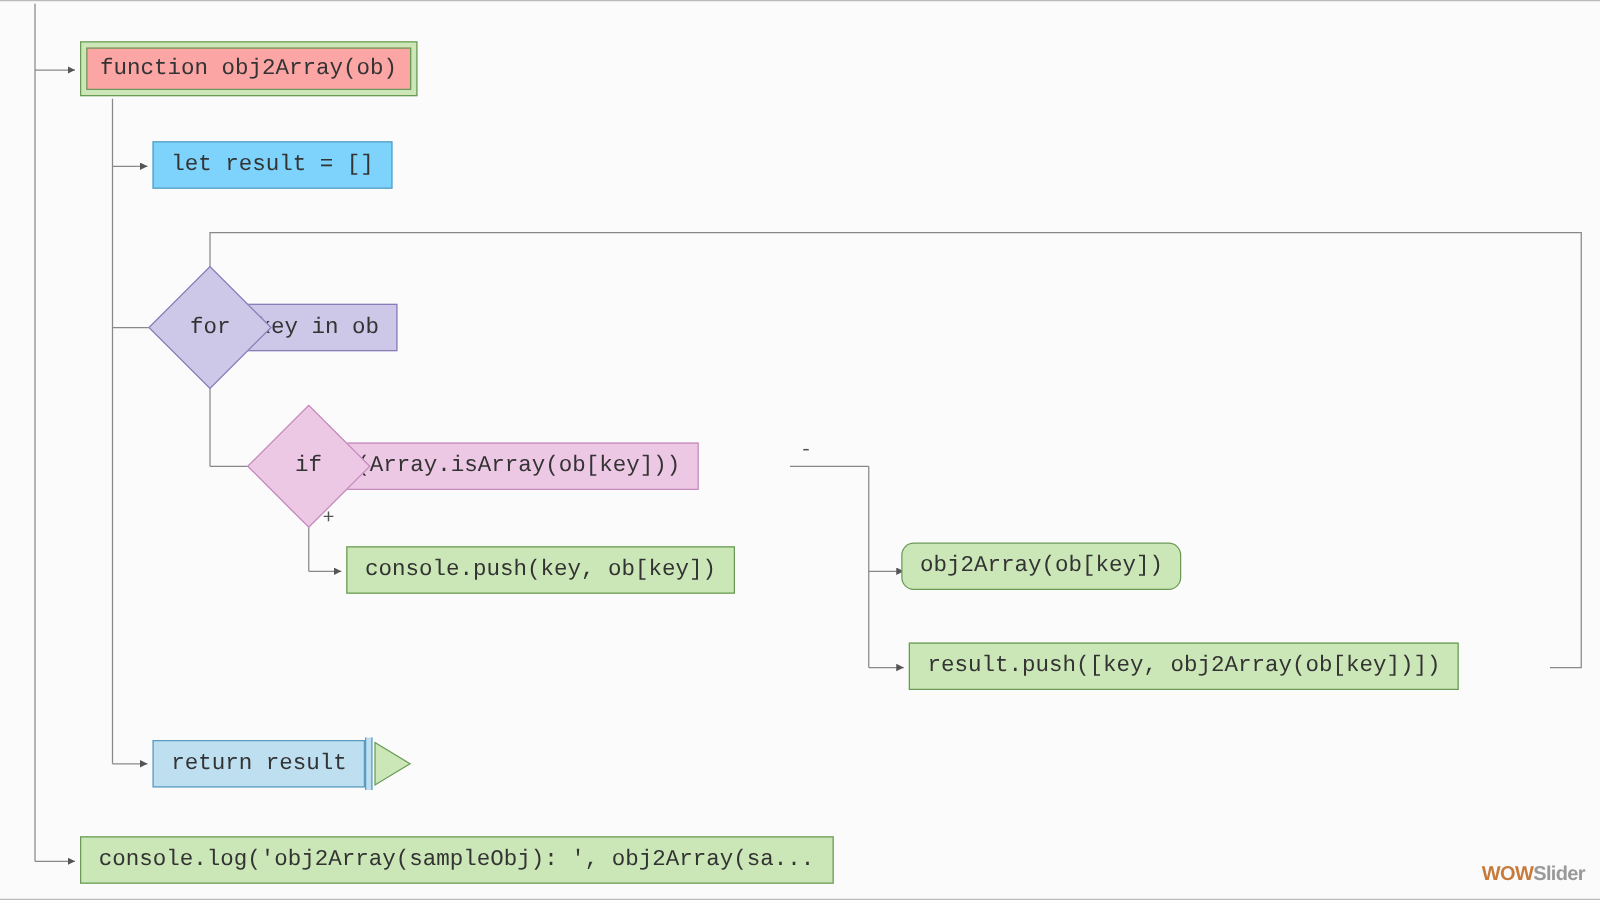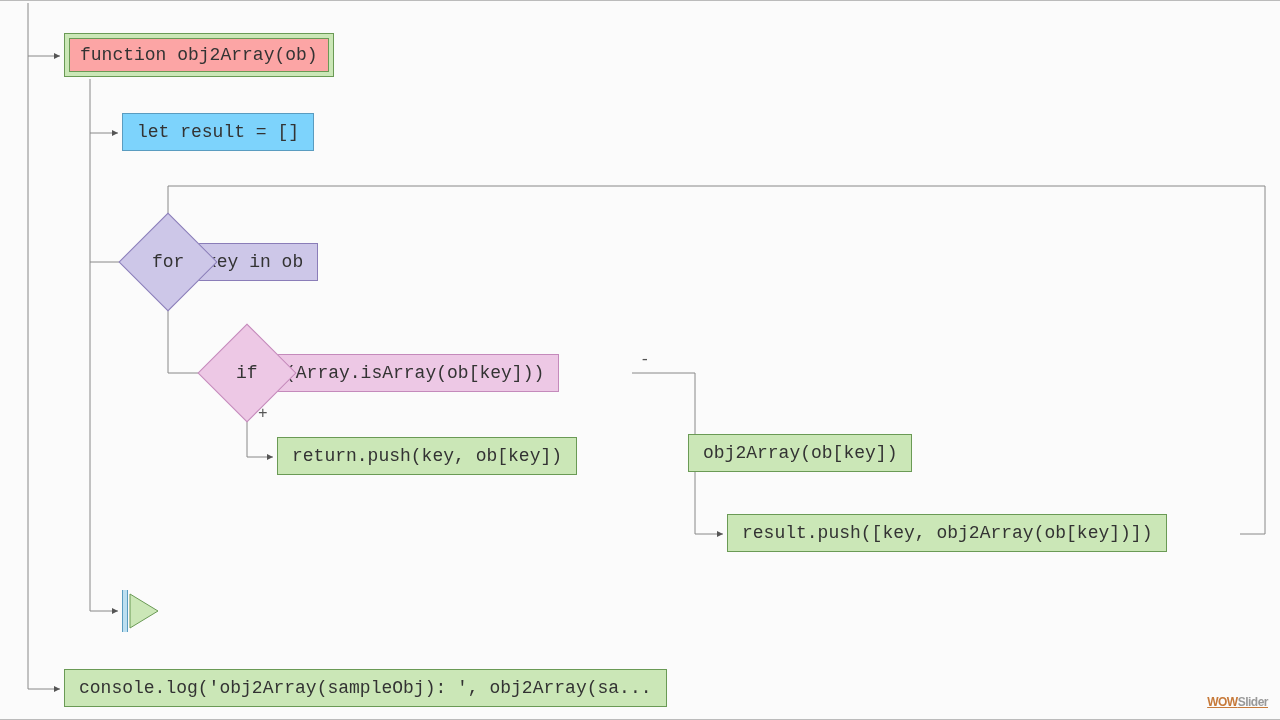--- a/index.html
+++ b/index.html
@@ -69,24 +69,23 @@
   font-size: 16px;
   color: #555;
   font-family: "Courier New", monospace;
 }
 .watermark {
   position: absolute;
   right: 12px;
   bottom: 10px;
   font-family: Arial, sans-serif;
   font-weight: bold;
-  font-size: 12px;
+  font-size: 16px;
   color: #c77a3a;
   letter-spacing: -0.5px;
-  text-decoration: underline;
 }
 .watermark .s { color: #999; }
 </style>
 </head>
 <body>
 
 <svg class="lines">
   <defs>
     <marker id="arrow" markerWidth="8" markerHeight="8" refX="6" refY="3" orient="auto">
       <path d="M0,0 L6,3 L0,6 Z" fill="#555"></path>
@@ -142,32 +141,33 @@
   <div class="diamond if-diamond">
       <span>if</span>
     </div>
   <div class="if-rect">(Array.isArray(ob[key]))</div>
 </div>
 
 <div class="label-sm" style="left:258px; top:404px;">+</div>
 <div class="label-sm" style="left:640px; top:350px;">-</div>
 
 <div class="node green-box" style="left:277px; top:436px;">
-  <span>return.push(key, ob[key])</span>
+  <span>console.push(key, ob[key])</span>
 </div>
 
-<div class="node green-box" style="left:688px; top:433px;">
+<div class="node green-box" style="left:721px; top:433px;border-radius:10px;">
   <span>obj2Array(ob[key])</span>
 </div>
 
 <div class="node green-box" style="left:727px; top:513px;justify-content:flex-end;">
   <span>result.push([key, obj2Array(ob[key])])</span>
 </div>
 
 <div class="return-group" style="left:122px; top:589px;">
+  <div class="return-box">return result</div>
   <div class="return-sep"></div>
   <svg width="34" height="42">
     <polygon points="2,4 30,21 2,38" fill="#cbe7b7" stroke="#6a9a55"></polygon>
   </svg>
 </div>
 
 <div class="node green-box" style="left:64px; top:668px;align-items:center;">
   <span>console.log('obj2Array(sampleObj): ', obj2Array(sa...</span>
 </div>
 

